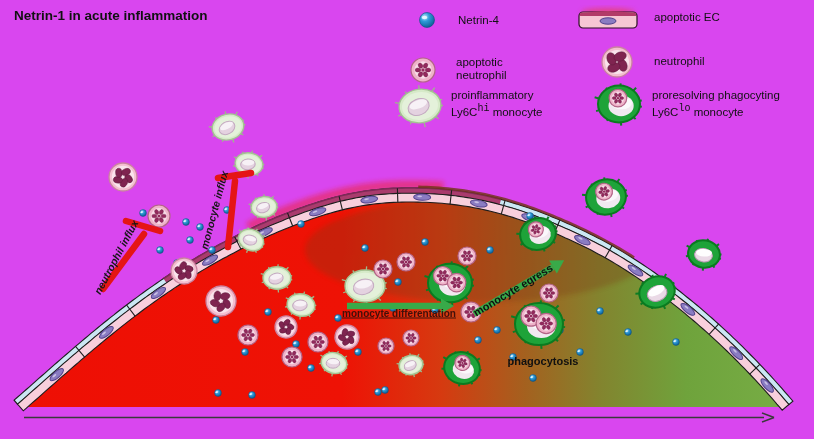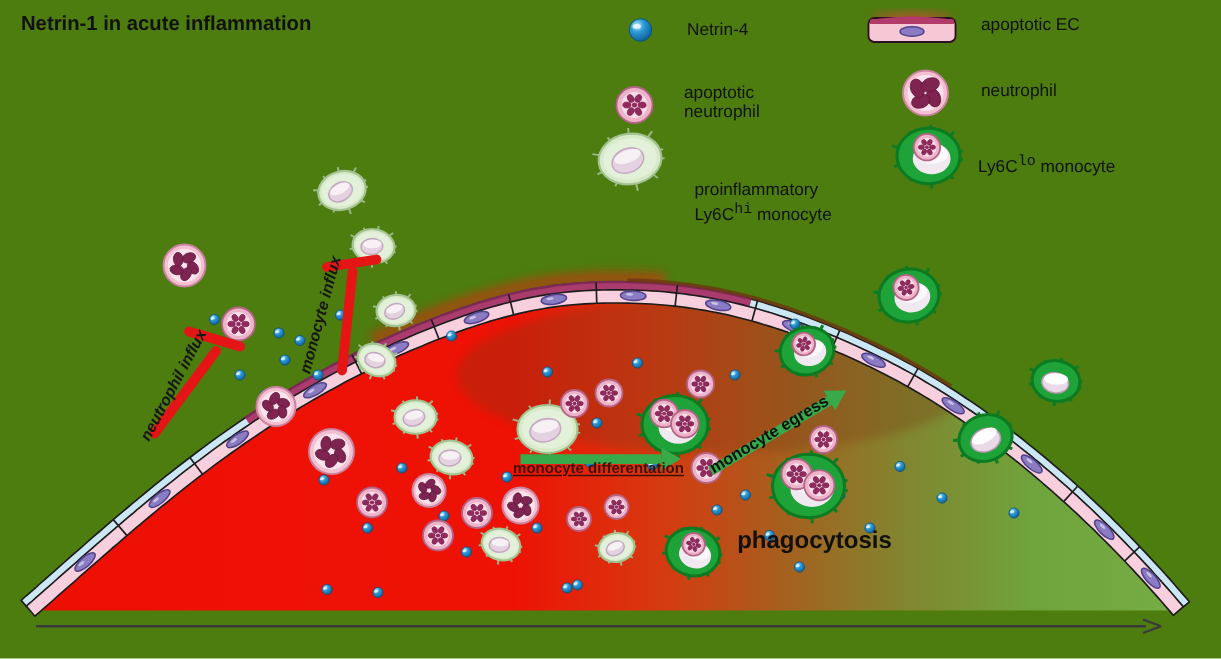--- a/index.html
+++ b/index.html
@@ -1,31 +1,31 @@
 <!DOCTYPE html>
 <html><head>
 <meta charset="utf-8">
 <style>
   html,body{margin:0;padding:0;background:#fff;}
-  .stage{position:relative;width:814px;height:439px;background:#4d7c0f;overflow:hidden;
+  .stage{position:relative;width:814px;height:439px;background:#d946ef;overflow:hidden;
          font-family:"Liberation Sans", sans-serif;color:#111;}
   .title{position:absolute;left:14px;top:8px;font-size:13.5px;font-weight:bold;}
   .lg-item{position:absolute;}
   .lg-icon{position:absolute;left:0;top:0;}
   .lg-text{position:absolute;font-size:11.5px;line-height:13px;white-space:nowrap;}
   .lg-text sup{font-size:10px;font-family:Liberation Mono, monospace;}
   #scene{position:absolute;left:0;top:0;}
   .dlbl{position:absolute;white-space:nowrap;transform-origin:center;
         font-weight:bold;}
   .dlbl.it{font-style:italic;font-size:10.5px;color:#161616;}
   #lbl-neu-influx{left:116px;top:257px;transform:translate(-50%,-50%) rotate(-62deg);}
   #lbl-mono-influx{left:214px;top:210px;transform:translate(-50%,-50%) rotate(-75deg);}
   #lbl-diff{left:399px;top:313px;transform:translate(-50%,-50%);font-size:10px;color:#40100a;text-decoration:underline;}
   #lbl-egress{left:513px;top:290px;transform:translate(-50%,-50%) rotate(-31deg);font-size:11px;color:#101010;}
-  #lbl-phago{left:543px;top:361px;transform:translate(-50%,-50%);font-size:16px;color:#101010;text-align:right;}
+  #lbl-phago{left:543px;top:361px;transform:translate(-50%,-50%);font-size:11px;color:#101010;text-align:right;}
   #lbl-time{left:398px;top:426px;transform:translate(-50%,-50%);font-size:15px;font-weight:normal;color:#101010;}
 </style>
 </head>
 <body>
 
 <div class="stage">
 
   <div class="title">Netrin-1 in acute inflammation</div>
 
   <div>
@@ -100,21 +100,21 @@
             <line x1="-9.629301797766267" y1="-11.838656536085992" x2="-12.917356070174263" y2="-16.278152737118237" stroke="#9cb98b" stroke-width="1.3"></line>
             <line x1="1.2012064778738363" y1="-14.245214637710292" x2="1.6992677004068906" y2="-20.655561224679925" stroke="#9cb98b" stroke-width="1.3"></line>
             <line x1="11.52242904149953" y1="-10.612108107817196" x2="17.14312613491394" y2="-16.183464864421225" stroke="#9cb98b" stroke-width="1.3"></line>
             <line x1="16.95838950687022" y1="-2.4796959770837788" x2="22.749059094582" y2="-3.409581968490196" stroke="#9cb98b" stroke-width="1.3"></line>
             <ellipse rx="21" ry="16.8" fill="#d6eac8" stroke="#a3c292" stroke-width="1.4"></ellipse>
             <ellipse rx="18.06" ry="13.860000000000001" fill="#e4f1da"></ellipse>
             <ellipse cx="-1.68" cy="0.42" rx="10.92" ry="7.98" fill="#e4d2e0" stroke="#c3a9c0" stroke-width="1" transform="rotate(-15)"></ellipse>
             <ellipse cx="-1.05" cy="-2.1" rx="9.24" ry="4.2" fill="#f8f2f7" opacity="0.95" transform="rotate(-12)"></ellipse>
           </g>
         </svg>
-      <div class="lg-text" style="left:70px;top:7px;margin-top:32px;">
+      <div class="lg-text" style="left:58px;top:7px;">
         <span>proinflammatory</span><br>
         <span>Ly6C</span><sup>hi</sup><span> monocyte</span>
       </div>
     </div>
     <div class="lg-item" style="left:590px;top:80px;width:224px;height:48px;">
       <svg class="lg-icon" id="lg-ic-5" width="58" height="48">
           <g transform="translate(29,24)">
             <line x1="17.05241614372984" y1="1.9873918817097347" x2="22.875192387930277" y2="2.732663837350885" stroke="#0d7d24" stroke-width="2"></line>
             <line x1="11.744011760276223" y1="10.443730859121755" x2="16.613480051122465" y2="15.143409745726546" stroke="#0d7d24" stroke-width="2"></line>
             <line x1="1.500821890114673" y1="14.225660288750127" x2="2.232930129195002" y2="21.694131940343944" stroke="#0d7d24" stroke-width="2"></line>
@@ -135,21 +135,21 @@
               <ellipse cx="1.8522000000000003" cy="3.2081045057790742" rx="2.0286" ry="1.4994" fill="#932a5d" stroke="#741d49" stroke-width="0.4" transform="rotate(60 1.8522000000000003 3.2081045057790742)"></ellipse>
               <ellipse cx="-1.8521999999999992" cy="3.2081045057790747" rx="2.0286" ry="1.4994" fill="#932a5d" stroke="#741d49" stroke-width="0.4" transform="rotate(120 -1.8521999999999992 3.2081045057790747)"></ellipse>
               <ellipse cx="-3.7044" cy="4.536581602761455e-16" rx="2.0286" ry="1.4994" fill="#932a5d" stroke="#741d49" stroke-width="0.4" transform="rotate(180 -3.7044 4.536581602761455e-16)"></ellipse>
               <ellipse cx="-1.8522000000000014" cy="-3.2081045057790734" rx="2.0286" ry="1.4994" fill="#932a5d" stroke="#741d49" stroke-width="0.4" transform="rotate(240 -1.8522000000000014 -3.2081045057790734)"></ellipse>
               <ellipse cx="1.8522000000000003" cy="-3.2081045057790742" rx="2.0286" ry="1.4994" fill="#932a5d" stroke="#741d49" stroke-width="0.4" transform="rotate(300 1.8522000000000003 -3.2081045057790742)"></ellipse>
               <circle r="1.2348000000000001" fill="#932a5d"></circle>
             </g>
           </g>
         </svg>
       <div class="lg-text" style="left:62px;top:9px;">
-        <br>
+        <span>proresolving phagocyting</span><br>
         <span>Ly6C</span><sup>lo</sup><span> monocyte</span>
       </div>
     </div>
   </div>
 
   <svg id="scene" width="814" height="439" viewBox="0 0 814 439">
       <defs>
         <linearGradient id="domeGrad" x1="0" y1="0" x2="1" y2="0">
           <stop offset="0%" stop-color="#ee0f04"></stop>
           <stop offset="42%" stop-color="#ee1205"></stop>

